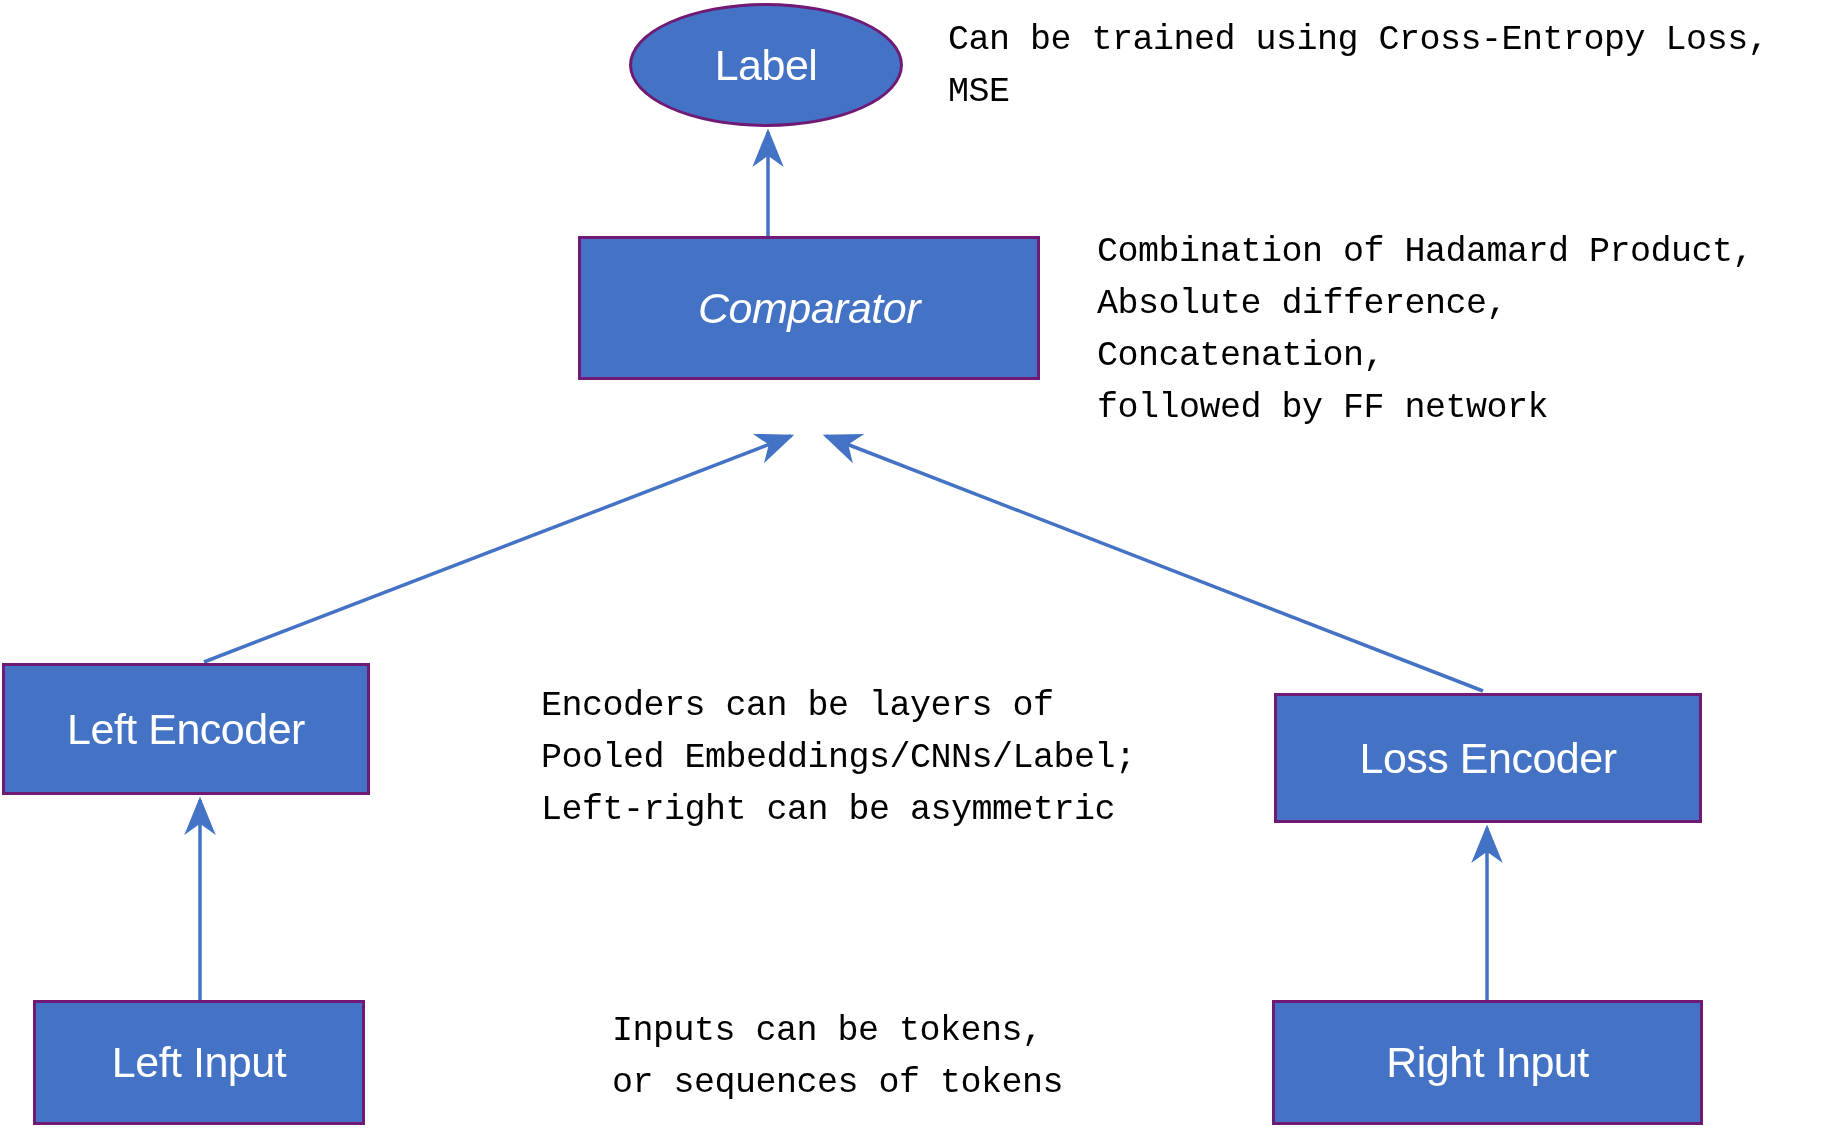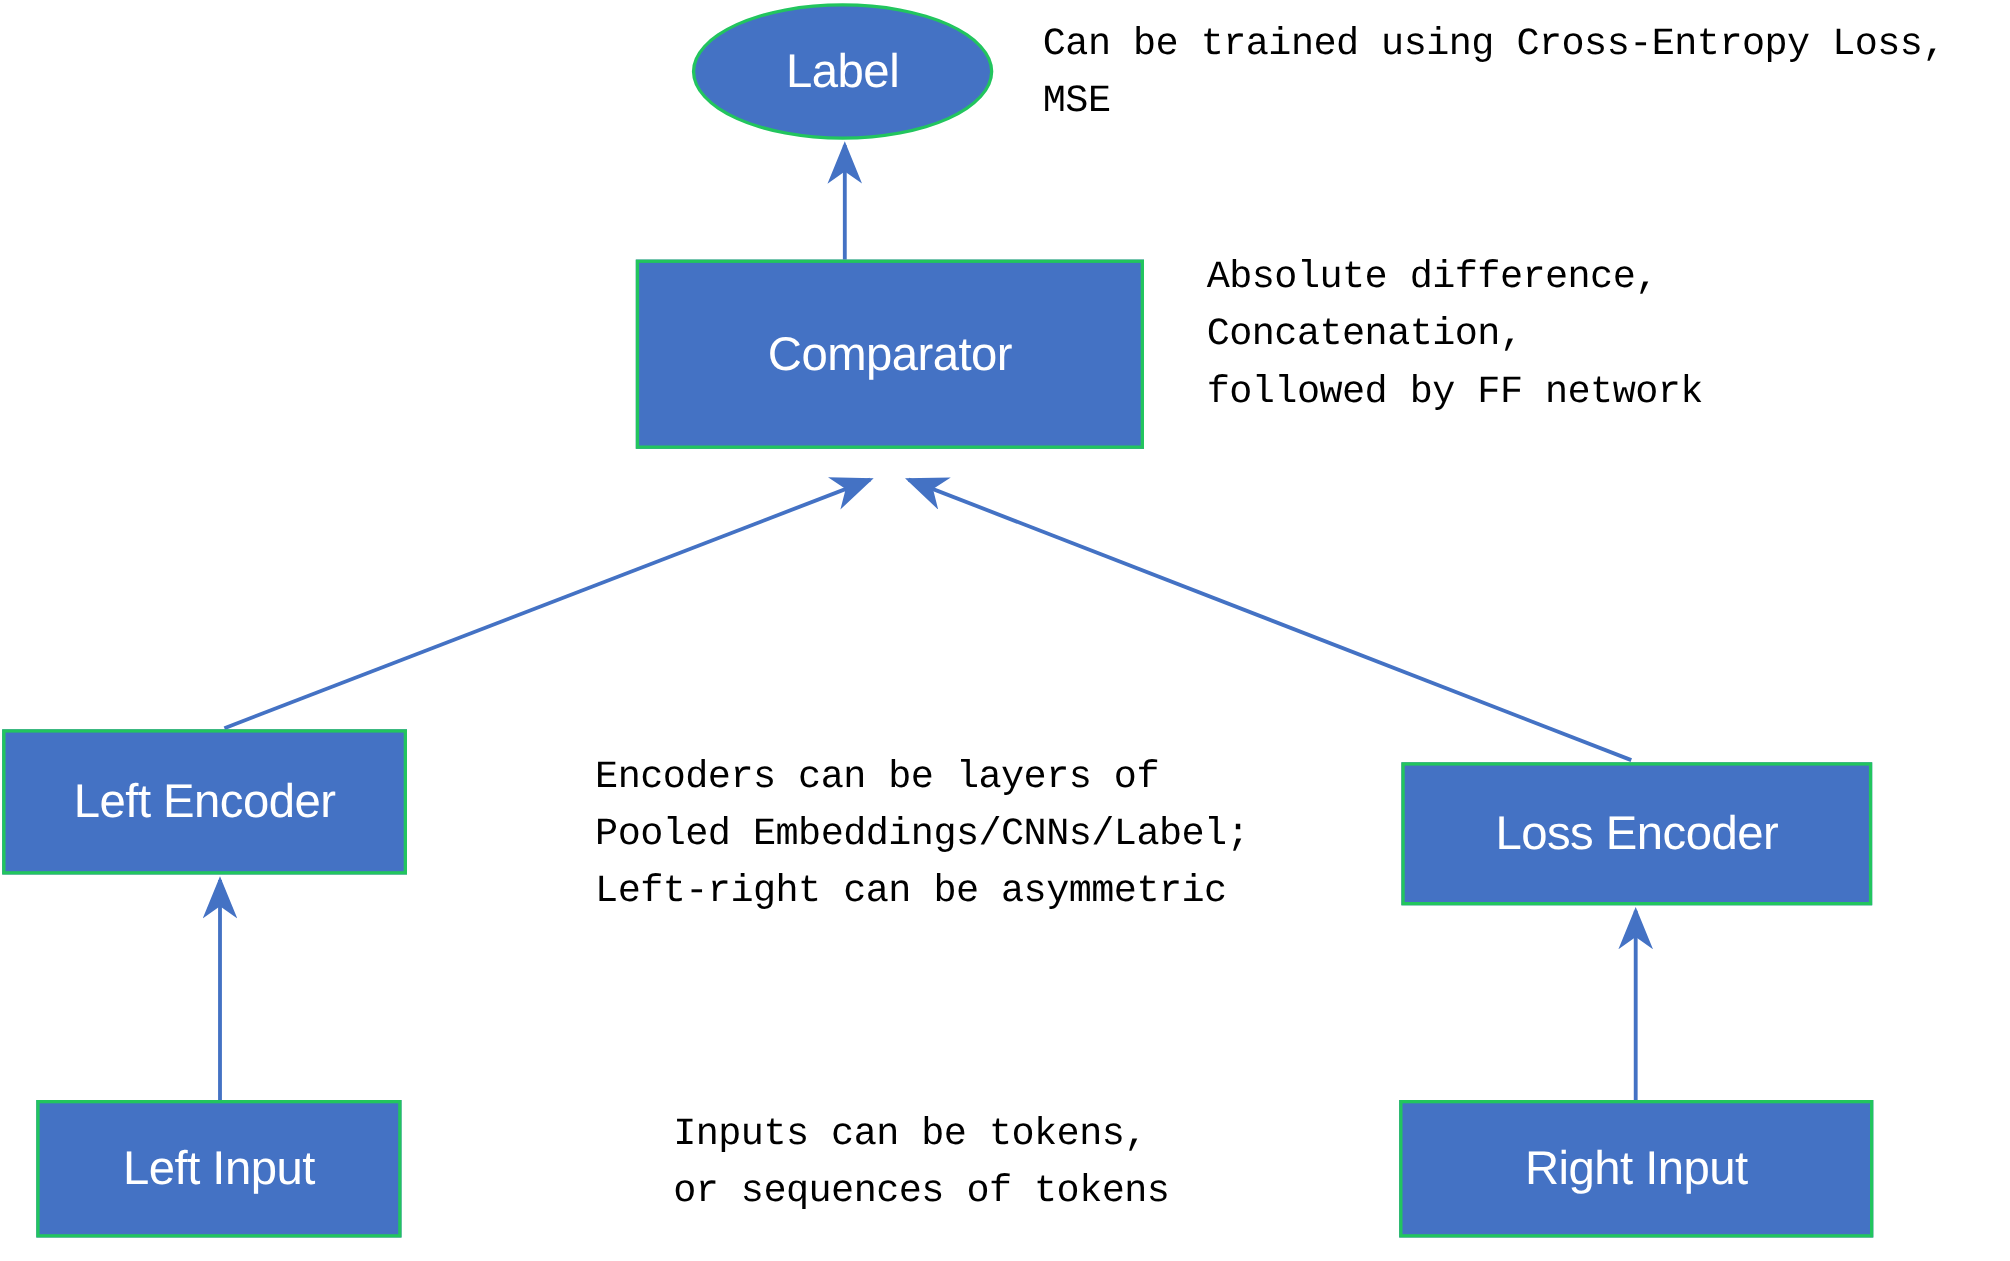--- a/index.html
+++ b/index.html
@@ -7,41 +7,41 @@
     position:relative;
     width:1827px; height:1146px;
     background:#ffffff;
     font-family:"Liberation Sans", sans-serif;
     overflow:hidden;
   }
   #edge-layer { position:absolute; left:0; top:0; width:1827px; height:1146px; }
   .node {
     position:absolute;
     background:#4472C4;
-    border:3px solid #22c55e;
+    border:3px solid #701a75;
     color:#ffffff;
     display:flex; align-items:center; justify-content:center;
     font-size:43px;
     letter-spacing:-0.5px;
     box-sizing:border-box;
     text-align:center;
   }
   .node.ellipse { border-radius:50%; }
   .annotation {
     position:absolute;
     color:#000000;
     font-size:35px;
     line-height:52px;
     letter-spacing:-0.5px;
     white-space:nowrap;
     font-family:Liberation Mono, monospace;
   }
   
   #node-label         { left:629px;  top:3px;    width:274px; height:124px; }
-  #node-comparator    { left:578px;  top:236px;  width:462px; height:172px; }
+  #node-comparator    { left:578px;  top:236px;  width:462px; height:144px;font-style:italic; }
   #node-left-encoder  { left:2px;    top:663px;  width:368px; height:132px;justify-content:center; }
   #node-right-encoder { left:1274px; top:693px;  width:428px; height:130px; }
   #node-left-input    { left:33px;   top:1000px; width:332px; height:125px; }
   #node-right-input   { left:1272px; top:1000px; width:431px; height:125px; }
   
   #note-label      { left:948px;  top:14px;  }
   #note-comparator { left:1097px; top:226px; }
   #note-encoder    { left:541px;  top:680px; }
   #note-input      { left:566px;  top:1005px;margin-left:46px;}
 </style>
@@ -86,20 +86,21 @@
   <div class="node" id="node-right-input">
     <span>Right Input</span>
   </div>
 
   <div class="annotation" id="note-label">
     <div>Can be trained using Cross-Entropy Loss,</div>
     <div>MSE</div>
   </div>
 
   <div class="annotation" id="note-comparator">
+    <div>Combination of Hadamard Product,</div>
     <div>Absolute difference,</div>
     <div>Concatenation,</div>
     <div>followed by FF network</div>
   </div>
 
   <div class="annotation" id="note-encoder">
     <div>Encoders can be layers of</div>
     <div>Pooled Embeddings/CNNs/Label;</div>
     <div>Left-right can be asymmetric</div>
   </div>

